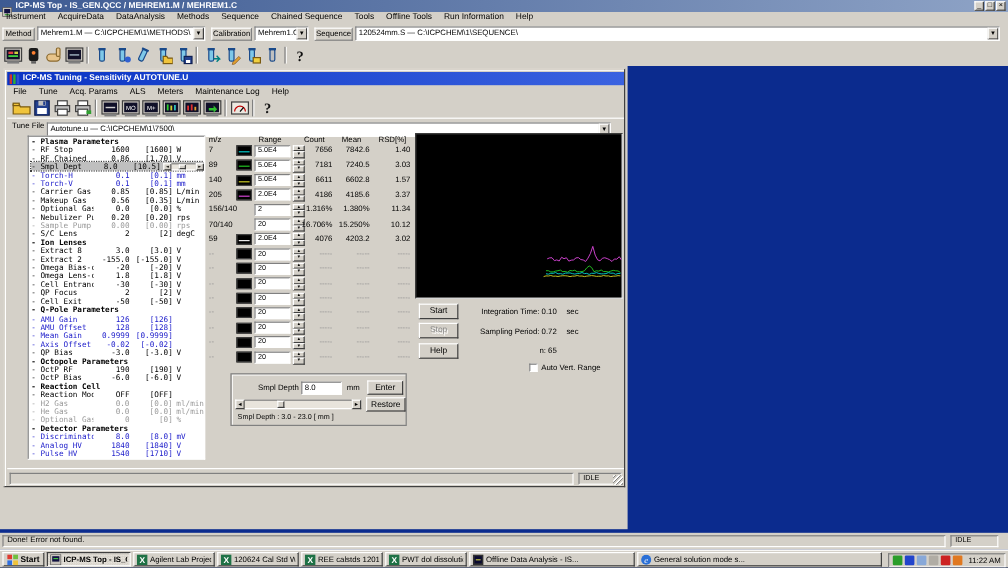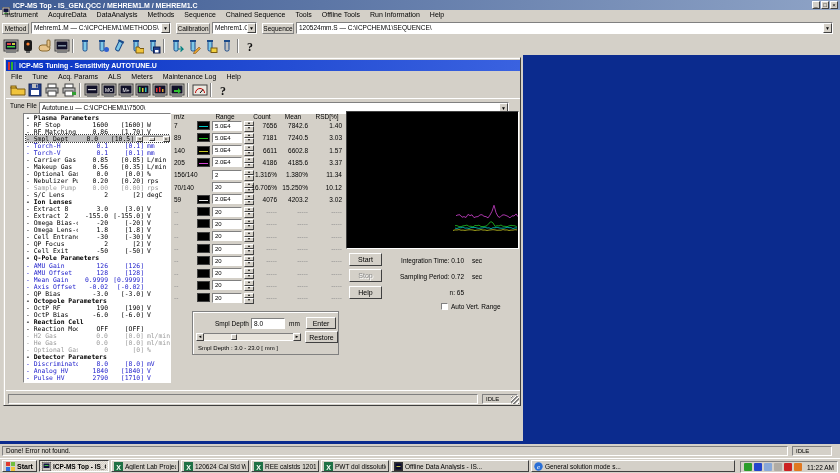--- a/index.html
+++ b/index.html
@@ -431,21 +431,21 @@
           <div class="tree-row tree-section">
             <span class="tname">- Plasma Parameters</span>
           </div>
           <div class="tree-row state-normal">
             <span class="tname">- RF Stop</span>
             <span class="tval">1600</span>
             <span class="tlim">[1600]</span>
             <span class="tunit">W</span>
           </div>
           <div class="tree-row state-normal">
-            <span class="tname">- RF Matching</span>
+            <span class="tname">- RF Chained</span>
             <span class="tval">0.86</span>
             <span class="tlim">[1.70]</span>
             <span class="tunit">V</span>
           </div>
           <div class="tree-row state-normal selected">
             <span class="tname">- Smpl Depth</span>
             <span class="tval">8.0</span>
             <span class="tlim">[10.5]</span>
             <span class="tslider">
               <span class="sl-btn">◄</span>
@@ -633,21 +633,21 @@
             <span class="tunit">mV</span>
           </div>
           <div class="tree-row state-blue">
             <span class="tname">- Analog HV</span>
             <span class="tval">1840</span>
             <span class="tlim">[1840]</span>
             <span class="tunit">V</span>
           </div>
           <div class="tree-row state-blue">
             <span class="tname">- Pulse HV</span>
-            <span class="tval">2790</span>
+            <span class="tval">1540</span>
             <span class="tlim">[1710]</span>
             <span class="tunit">V</span>
           </div>
         </div>
 
       <div id="monitor">
         <span class="mon-h" style="left:170px;top:55px;width:24px;text-align:left;">m/z</span>
         <span class="mon-h" style="left:200px;top:55px;width:42px;">Range</span>
         <span class="mon-h" style="left:240px;top:55px;width:36px;">Count</span>
         <span class="mon-h" style="left:272px;top:55px;width:34px;">Mean</span>

